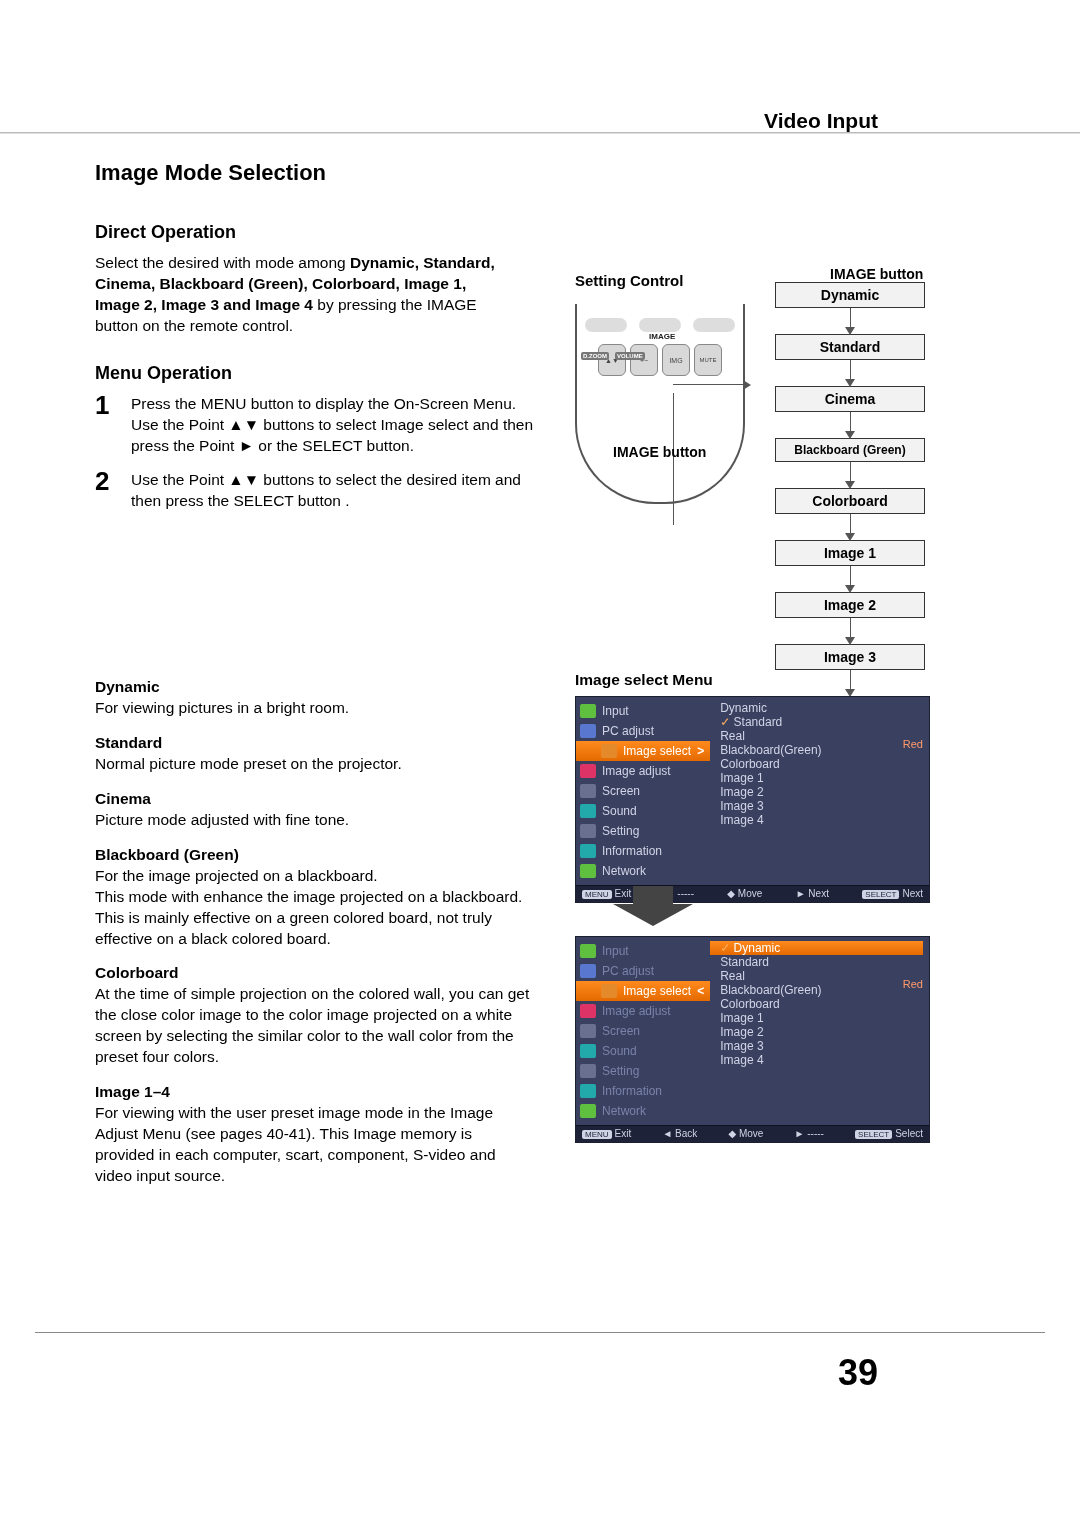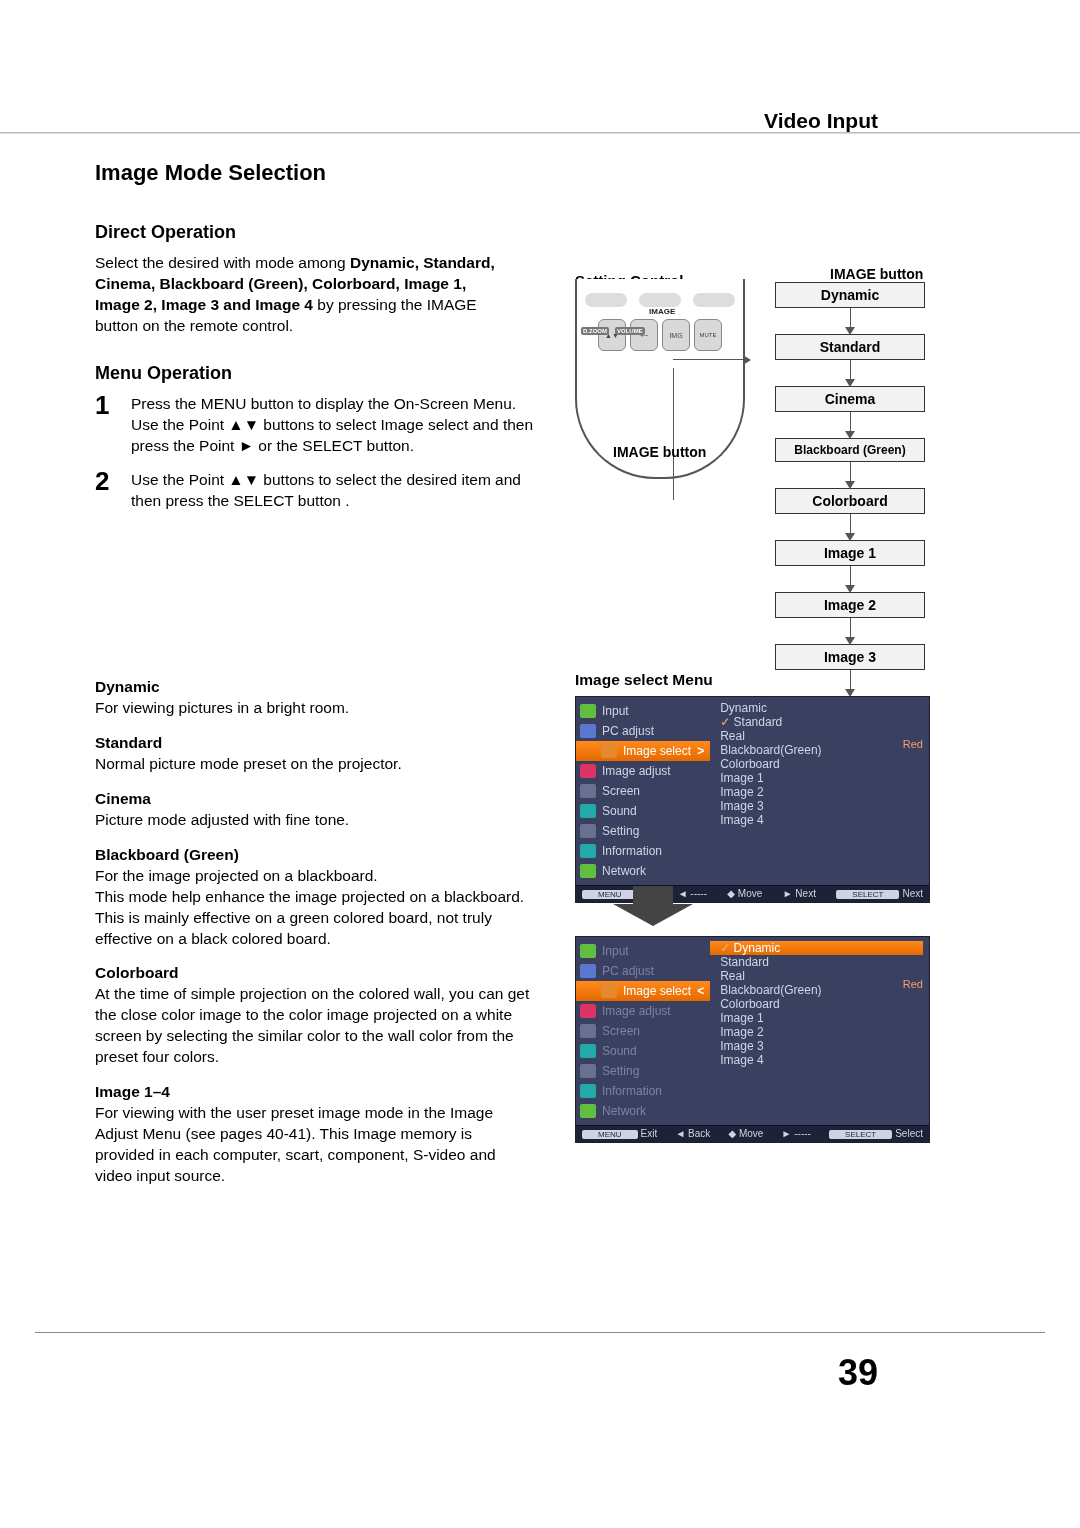--- a/index.html
+++ b/index.html
@@ -99,21 +99,21 @@
   }
   .imgbtn-label {
     font-size: 14px;
     font-weight: bold;
     position: absolute;
     top: 50px;
     left: 255px;
   }
   .remote-figure {
     position: absolute;
-    top: 63px;
+    top: 88px;
     left: 0;
     width: 170px;
     height: 200px;
   }
   .remote-outline {
     position: absolute;
     inset: 0;
     border: 2px solid #555;
     border-top: none;
     border-radius: 0 0 80px 80px;
@@ -272,21 +272,21 @@
     background:#1d2238;
     color:#cfd3e4;
     font-size:10px;
     display:flex;
     justify-content:space-between;
     padding:3px 6px;
     border-top:1px solid #0f1120;
   }
   .osd-footer span.key {
     font-size:8px;
-    background:#cfd3e4;color:#1d2238;border-radius:2px;padding:0 16px;margin-right:3px;
+    background:#cfd3e4;color:#1d2238;border-radius:2px;padding:0 3px;margin-right:3px;
   }
   .big-arrow {
     position:absolute;
     top: 670px;
     left: 38px;
     width: 80px;
     height: 40px;
   }
   .big-arrow svg { width:100%; height:100%; }
   .page-footer-rule {
@@ -344,21 +344,21 @@
             <div class="mode-title">Standard</div>
             <div style="white-space: pre-line;">Normal picture mode preset on the projector.</div>
           </div>
           <div class="mode-block">
             <div class="mode-title">Cinema</div>
             <div style="white-space: pre-line;">Picture mode adjusted with fine tone.</div>
           </div>
           <div class="mode-block">
             <div class="mode-title">Blackboard (Green)</div>
             <div style="white-space: pre-line;">For the image projected on a blackboard.
-This mode help enhance the image projected on a blackboard. This is mainly effective on a green colored board, not truly effective on a black colored board.</div>
+This mode with enhance the image projected on a blackboard. This is mainly effective on a green colored board, not truly effective on a black colored board.</div>
           </div>
           <div class="mode-block">
             <div class="mode-title">Colorboard</div>
             <div style="white-space: pre-line;">At the time of simple projection on the colored wall, you can get the close color image to the color image projected on a white screen by selecting the similar color to the wall color from the preset four colors.</div>
           </div>
           <div class="mode-block">
             <div class="mode-title">Image 1–4</div>
             <div style="white-space: pre-line;">For viewing with the user preset image mode in the Image Adjust Menu (see pages 40-41). This Image memory is provided in each computer, scart, component, S-video and video input source.</div>
           </div>
         </div>

